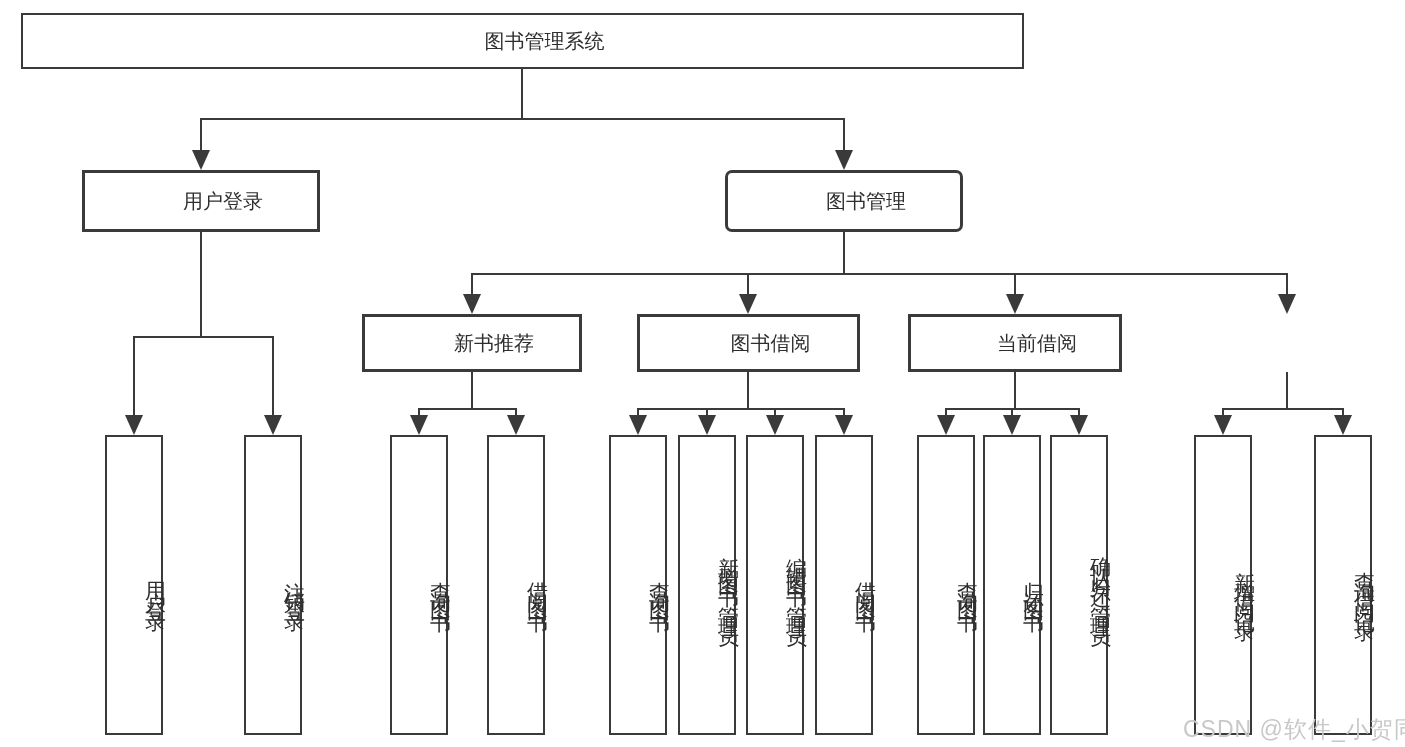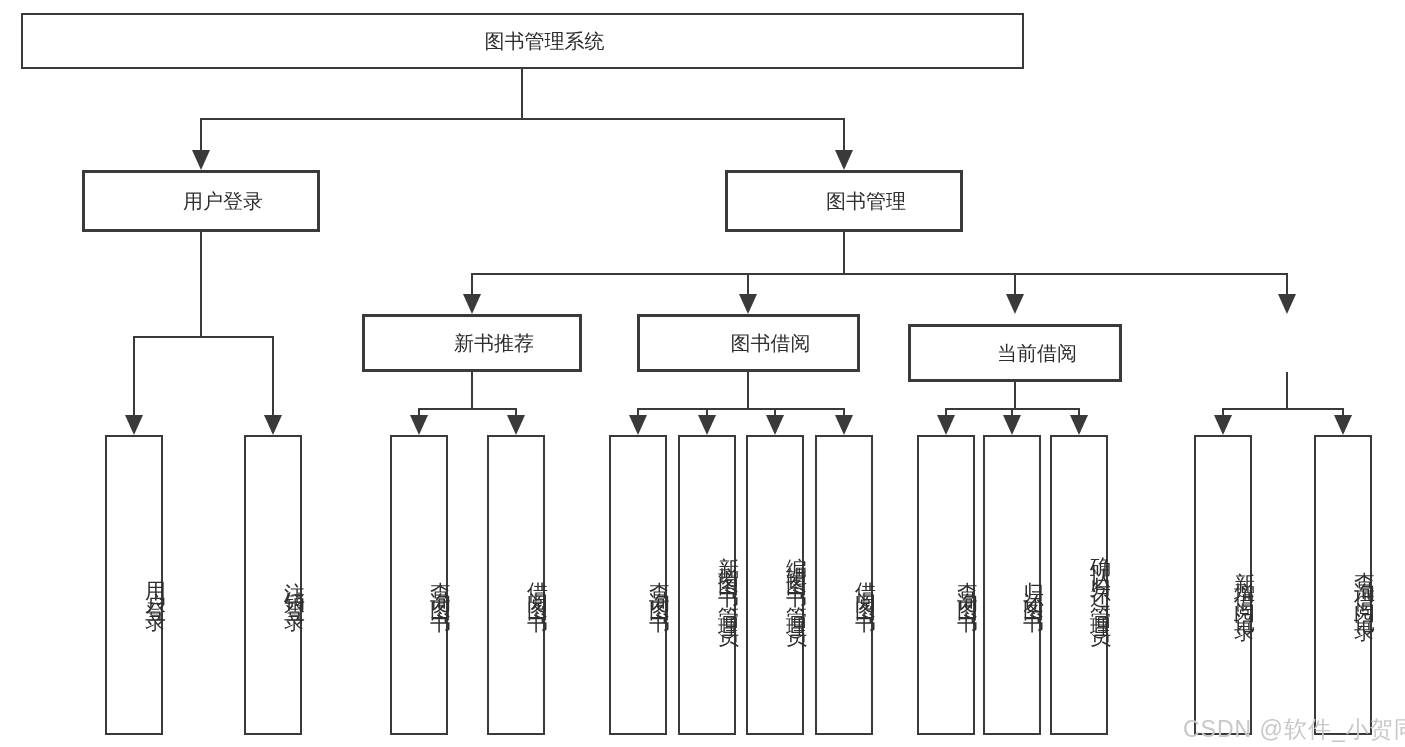--- a/index.html
+++ b/index.html
@@ -62,31 +62,31 @@
 
 <div id="stage">
 
   <div class="node root" style="left:21px;top:13px;width:1003px;height:56px;">
     <span class="lbl">图书管理系统</span>
   </div>
 
   <div class="node" style="left:82px;top:170px;width:238px;height:62px;">
     <span class="lbl">用户登录</span>
   </div>
-  <div class="node" style="left:725px;top:170px;width:238px;height:62px;">
+  <div class="node" style="left:725px;top:170px;width:238px;height:62px;border-radius:7px;">
     <span class="lbl">图书管理</span>
   </div>
 
   <div class="node" style="left:637px;top:314px;width:223px;height:58px;">
     <span class="lbl">图书借阅</span>
   </div>
   <div class="node" style="left:362px;top:314px;width:220px;height:58px;">
     <span class="lbl">新书推荐</span>
   </div>
-  <div class="node" style="left:908px;top:324px;width:214px;height:58px;align-items:center;">
+  <div class="node" style="left:908px;top:314px;width:214px;height:58px;align-items:center;">
     <span class="lbl">当前借阅</span>
   </div>
 
   <div class="node leaf" style="left:105px;">
     <span class="lbl">用户登录</span>
   </div>
   <div class="node leaf" style="left:244px;">
     <span class="lbl">注销登录</span>
   </div>
 

